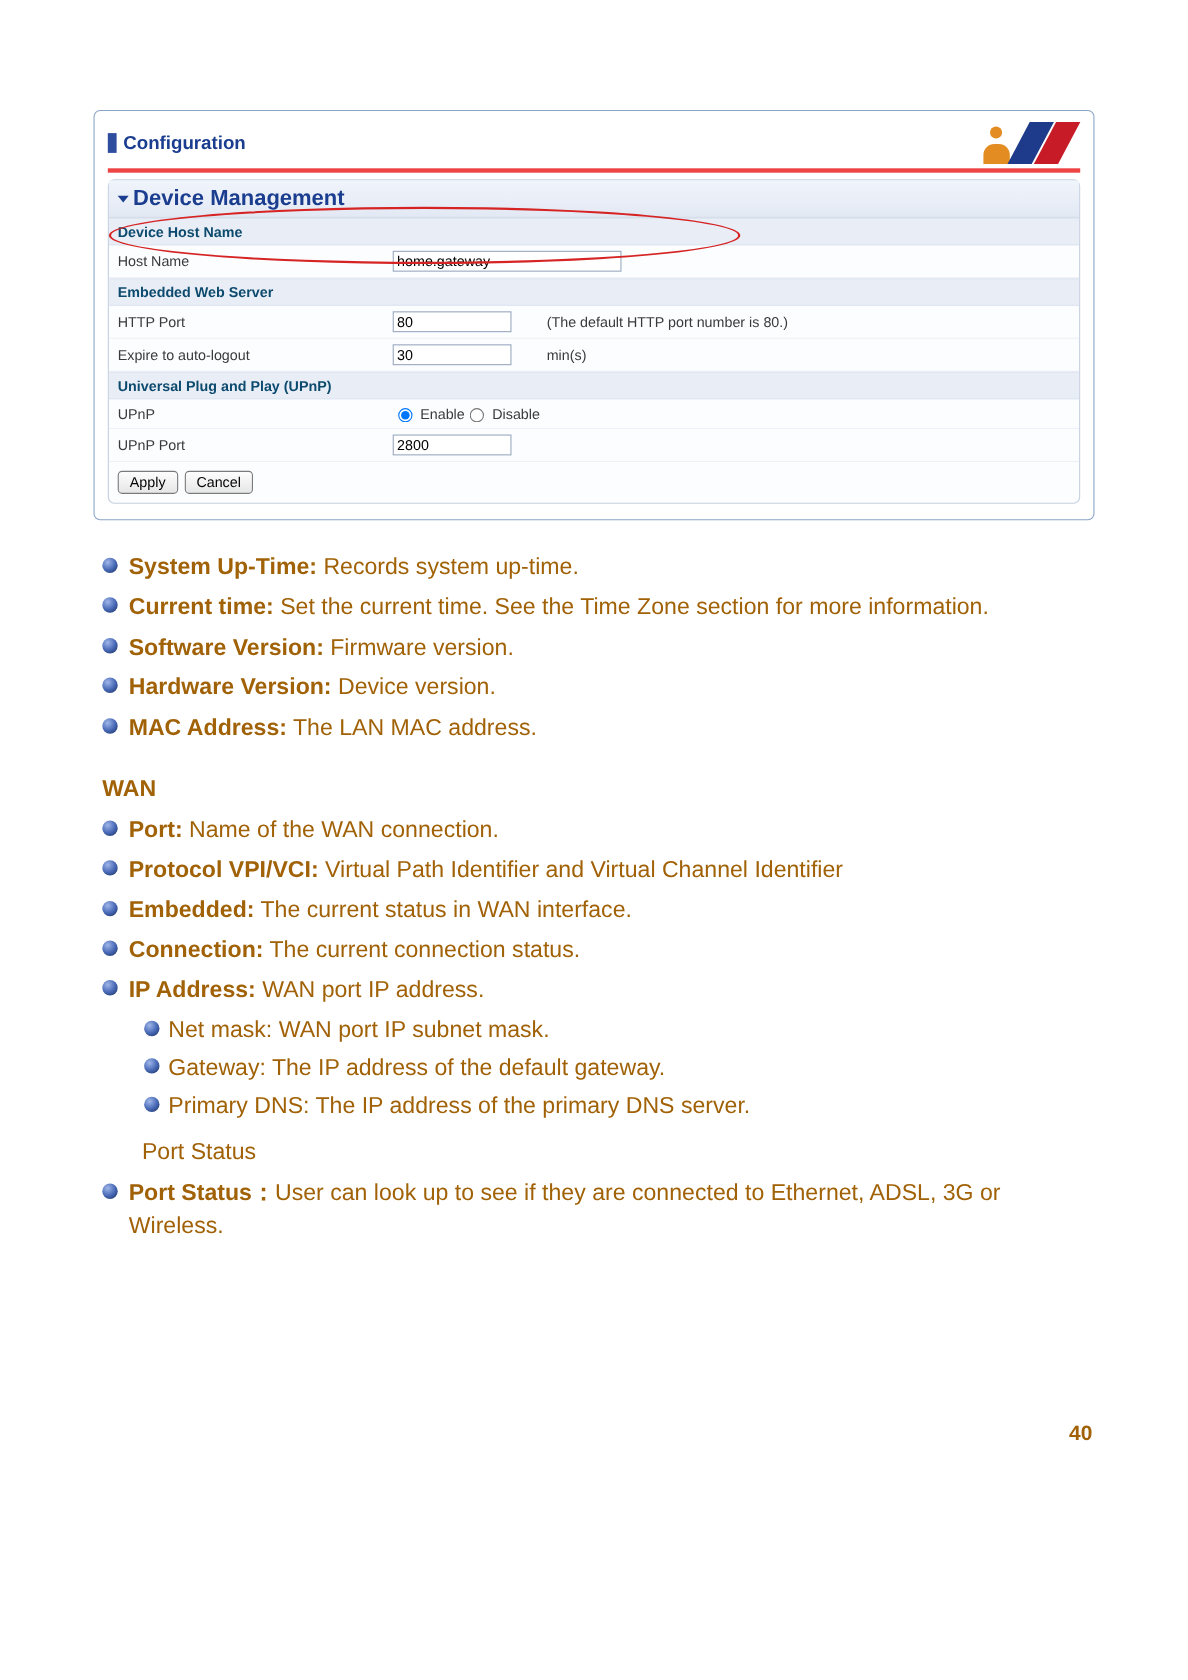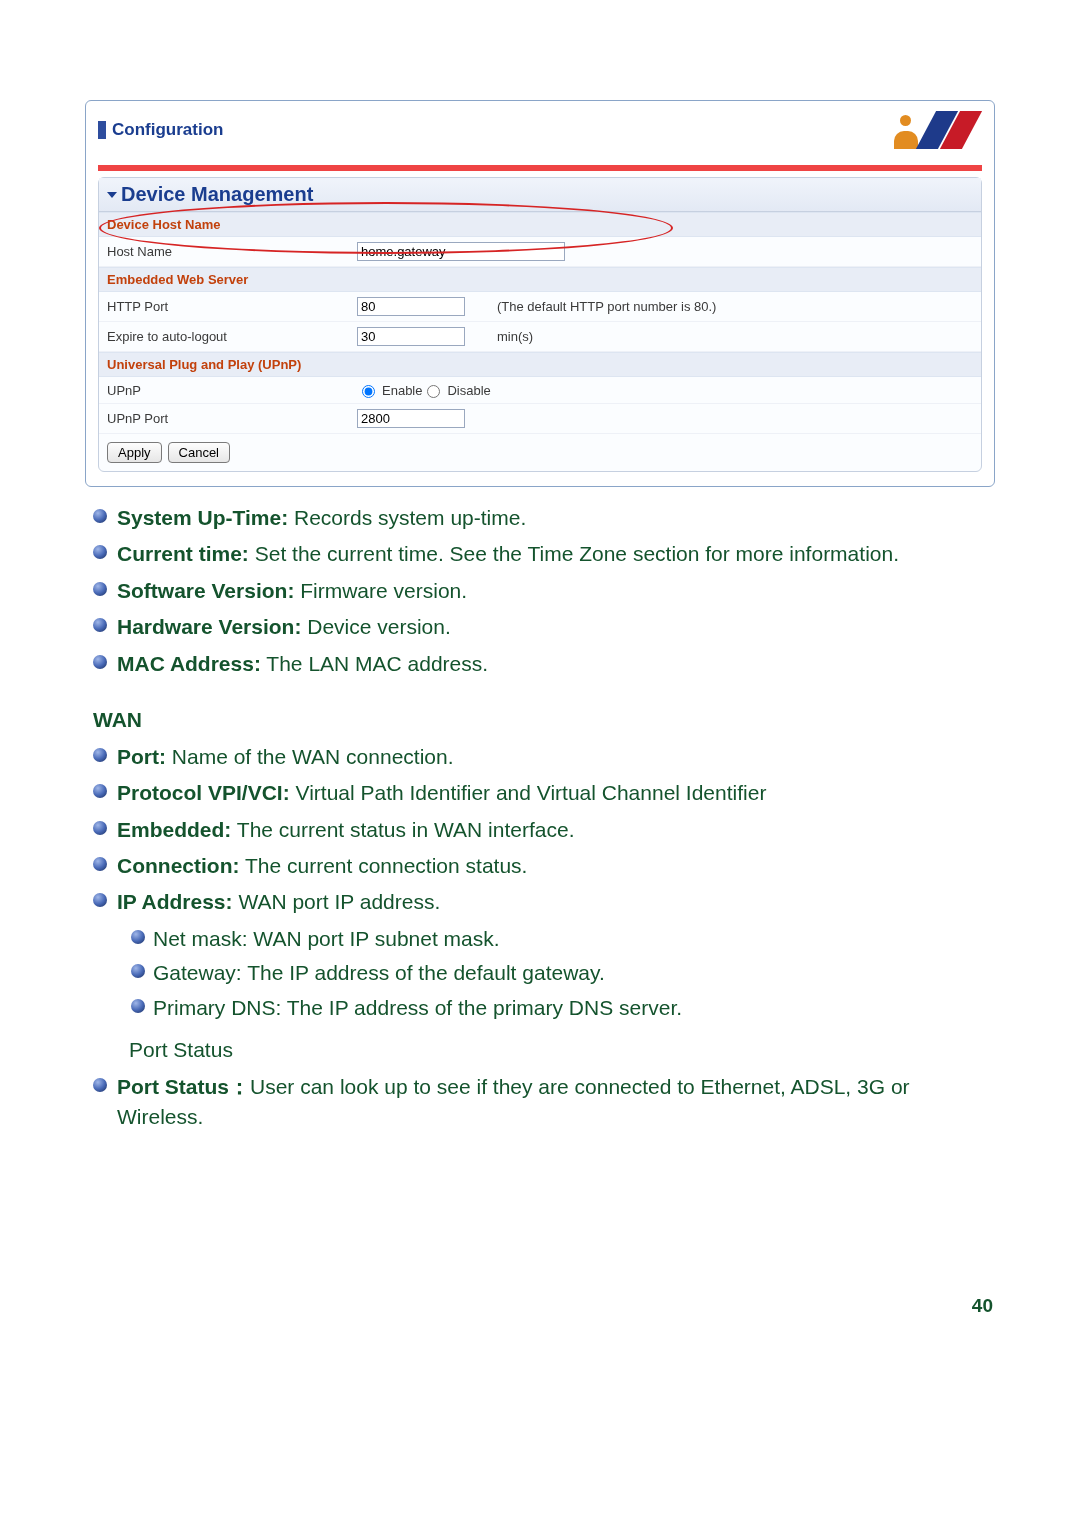--- a/index.html
+++ b/index.html
@@ -17,22 +17,22 @@
     border: 1px solid #8aa5c8;
     border-radius: 6px;
     padding: 10px 12px 14px 12px;
     background: #fff;
   }
   .panel-title-row {
     display: flex;
     align-items: center;
     justify-content: space-between;
     margin-bottom: 6px;
-    border-bottom: 6px solid #ef4444;
-    padding-bottom: 16px;
+    border-bottom: 4px solid #ef4444;
+    padding-bottom: 4px;
   }
   .title-left {
     display: flex;
     align-items: center;
     gap: 6px;
   }
   .title-marker {
     width: 8px;
     height: 18px;
     background: #2e4d9e;
@@ -92,21 +92,21 @@
     width: 0; height: 0;
     border-left: 5px solid transparent;
     border-right: 5px solid transparent;
     border-top: 6px solid #1a3d8f;
   }
   .subheader {
     background: #e8edf6;
     padding: 4px 8px;
     font-size: 13px;
     font-weight: bold;
-    color: #c2410c;
+    color: #0c4a6e;
     border-top: 1px solid #dde5f1;
     border-bottom: 1px solid #dde5f1;
   }
   .row {
     display: grid;
     grid-template-columns: 250px 140px 1fr;
     align-items: center;
     padding: 5px 8px;
     font-size: 13px;
     color: #3a3a3a;
@@ -139,23 +139,23 @@
   .annot-wrap { position: relative; }
   .red-ellipse {
     position: absolute;
     border: 2px solid #d62424;
     border-radius: 50%;
     pointer-events: none;
   }
 
   
   .body-text {
-    margin-top: 16px;
+    margin-top: 28px;
     font-size: 21px;
-    color: #14532d;
+    color: #a16207;
     line-height: 1.45;
   }
   .bulleted {
     list-style: none;
     padding-left: 8px;
     margin: 0;
   }
   .bulleted li {
     position: relative;
     padding-left: 24px;

